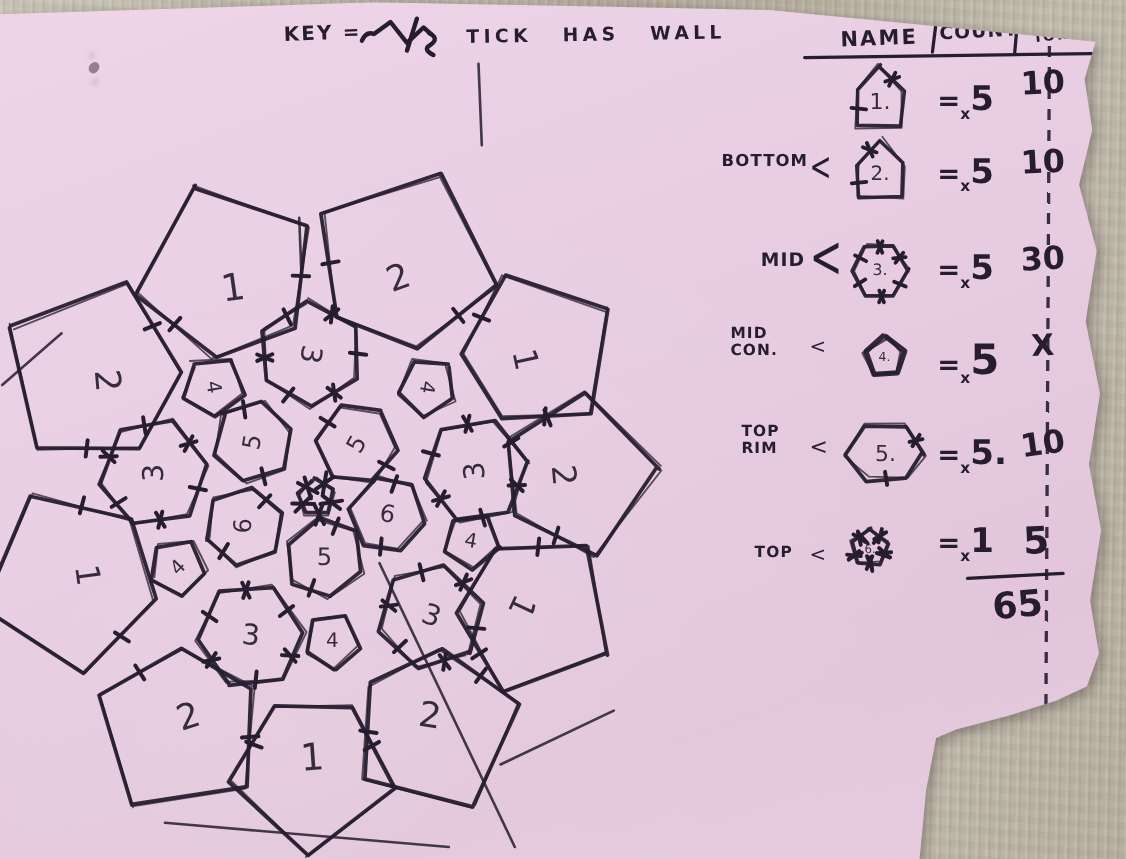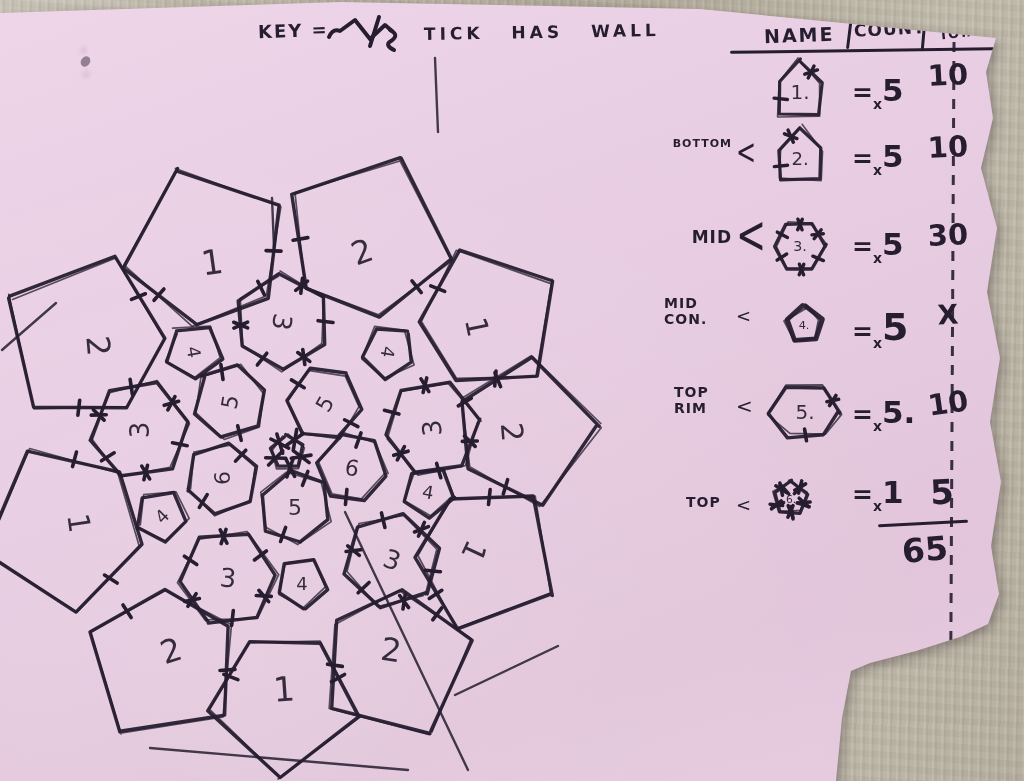--- a/index.html
+++ b/index.html
@@ -39,21 +39,21 @@
   .r1{top:50px;} .r2{top:116px;} .r3{top:204px;} .r4{top:283px;} .r5{top:372px;} .r6{top:462px;}
   .group{position:absolute;left:0;top:26px;width:76px;font-size:14px;font-weight:bold;letter-spacing:1px;text-align:right;white-space:pre-line;line-height:1.15;}
   .bracket{position:absolute;left:80px;top:16px;font-size:28px;transform:scaleY(1.5);}
   .glyph{position:absolute;left:104px;top:2px;}
   .count{position:absolute;left:196px;top:22px;color:var(--ink);white-space:nowrap;}
   .eq{font-size:25px;font-weight:bold;}
   .xsub{font-size:14px;position:relative;top:8px;font-weight:bold;}
   .cnum{font-size:31px;font-weight:bold;}
   .total{position:absolute;left:264px;top:14px;width:56px;font-size:29px;font-weight:bold;text-align:center;transform:rotate(-3deg);}
   .r1 .total{top:8px;}
-  .r2 .group{top:22px;font-size:11px;} .r2 .bracket{font-size:24px;top:22px;}
+  .r2 .group{top:22px;font-size:15px;} .r2 .bracket{font-size:24px;top:22px;}
   .r3 .group{font-size:17px;top:24px;} .r3 .bracket{font-size:36px;top:10px;}
   .r4 .group{text-align:left;left:8px;top:12px;} .r4 .bracket{font-size:18px;top:22px;transform:none;}
   .r4 .glyph{left:118px;top:12px;} .r4 .cnum{font-size:38px;} .r4 .total{font-size:27px;top:16px;}
   .r5 .group{text-align:left;left:18px;top:12px;} .r5 .bracket{font-size:20px;top:22px;transform:none;}
   .r5 .total{transform:rotate(-8deg);}
   .r6 .group{text-align:left;left:30px;top:32px;} .r6 .bracket{font-size:18px;top:32px;transform:none;}
   .r6 .glyph{left:100px;} .r6 .count{top:12px;} .r6 .total{font-size:34px;top:10px;left:258px;}
   
   .dash-line{position:absolute;left:951px;top:4px;width:3px;height:650px;opacity:.9;
     background:repeating-linear-gradient(to bottom,var(--ink) 0 10px,transparent 10px 19px);transform:rotate(.3deg);}

